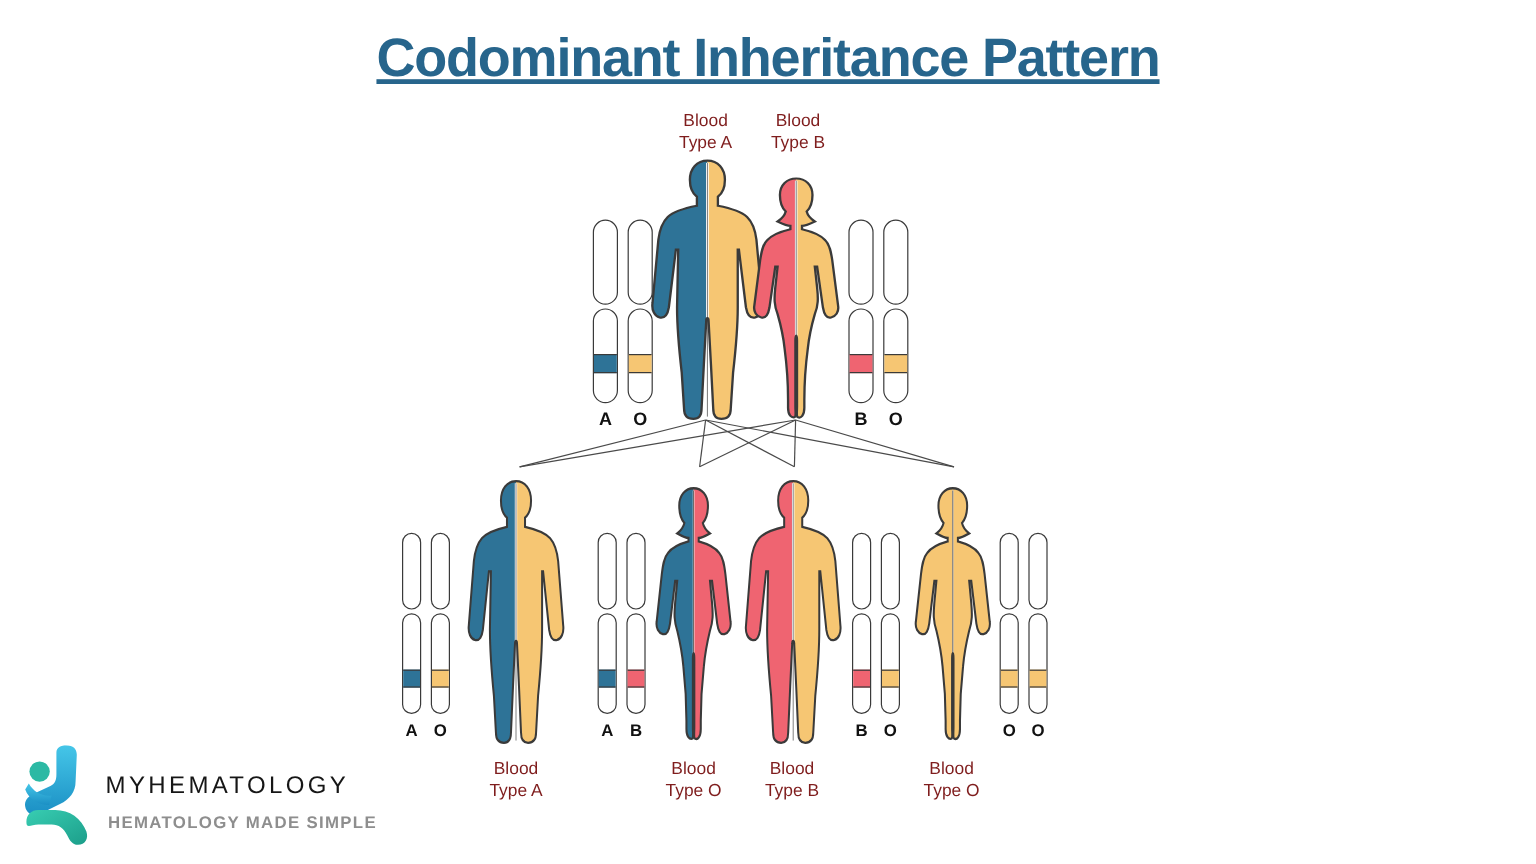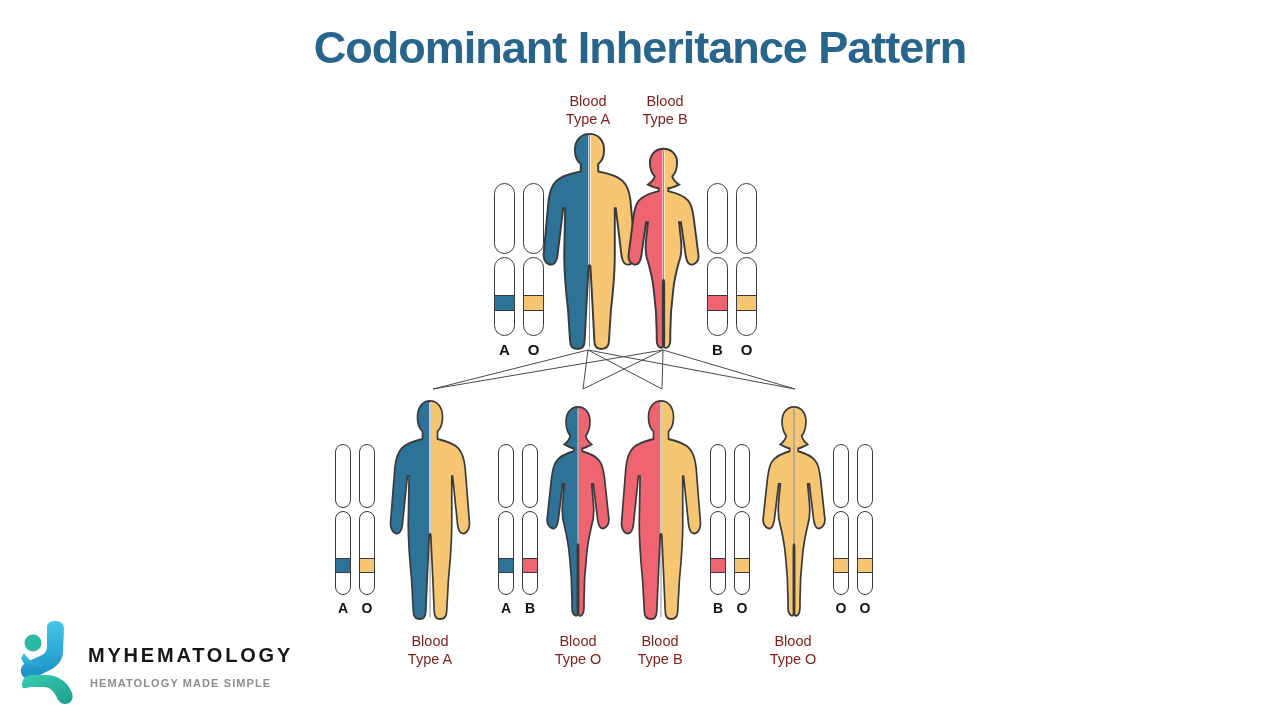--- a/index.html
+++ b/index.html
@@ -3,21 +3,21 @@
 <meta charset="utf-8">
 <style>
   html,body{margin:0;padding:0;}
   body{
     width:1280px;height:720px;position:relative;background:#ffffff;overflow:hidden;
     font-family:"Liberation Sans", sans-serif;
   }
   .abs{position:absolute;}
   #title{
     left:0;right:0;top:22px;text-align:center;
-    font-size:45px;font-weight:bold;letter-spacing:-1px;color:#27658C;
+    font-size:45px;font-weight:bold;letter-spacing:-1px;color:#27658C;text-decoration:underline;
   }
   .blood-label{
     width:100px;text-align:center;font-size:14.5px;line-height:17.5px;color:#7f1d1d;
   }
   .figure{overflow:visible;}
   #lines{left:0;top:0;pointer-events:none;}
   
   .chrom-pair{display:flex;flex-direction:column;}
   .chrom-row{display:flex;gap:8px;}
   .letter-row{display:flex;gap:8px;margin-top:5px;}
@@ -29,22 +29,22 @@
   .pair-lg .band{position:absolute;left:-2px;right:-2px;top:37px;height:16px;
     border-top:1.5px solid #3a3a3a;border-bottom:1.5px solid #3a3a3a;box-sizing:border-box;}
   .pair-lg .letter{width:21px;text-align:center;font-size:15px;font-weight:bold;color:#111;}
   .pair-sm .chrom{width:16px;}
   .pair-sm .cap-top{height:64px;border-radius:8.5px;}
   .pair-sm .cap-bot{height:84px;border-radius:8.5px;margin-top:3px;position:relative;overflow:hidden;}
   .pair-sm .band{position:absolute;left:-2px;right:-2px;top:46px;height:15px;
     border-top:1.5px solid #3a3a3a;border-bottom:1.5px solid #3a3a3a;box-sizing:border-box;}
   .pair-sm .letter{width:16px;text-align:center;font-size:14px;font-weight:bold;color:#111;}
   
-  #brand-name{left:88px;top:644px;font-size:20px;font-weight:bold;letter-spacing:2.8px;color:#161616;}
-  #brand-tagline{left:90px;top:677px;font-size:11px;font-weight:bold;letter-spacing:1.1px;color:#8e8e8e;}
+  #brand-name{left:88px;top:644px;font-size:20px;font-weight:normal;letter-spacing:2.8px;color:#161616;}
+  #brand-tagline{left:90px;top:677px;font-size:14px;font-weight:bold;letter-spacing:1.1px;color:#8e8e8e;}
 </style>
 </head>
 <body>
 
 <svg width="0" height="0" style="position:absolute" aria-hidden="true">
   <defs>
     <path id="male-body" d="M55,2 C46,2 40,9 40,19 C40,26 42,31 46,34 L46,42 C36,44 26,47 21,52 C16,57 14,64 13,72 L8,128 C7,135 10,140 14,141 C19,142 21,138 22,132 L28,81 L30,81 L29,132 C29,152 31,172 33,190 L35,222 C35,229 39,231 43,231 C47,231 50,229 50,222 L52,182 L54,144 C54,141 56,141 56,144 L58,182 L60,222 C60,229 63,231 67,231 C71,231 75,229 75,222 L77,190 C79,172 81,152 81,132 L81,81 L82,81 L88,132 C89,138 91,142 96,141 C100,140 103,135 102,128 L97,72 C96,64 94,57 89,52 C84,47 74,44 64,42 L64,34 C68,31 70,26 70,19 C70,9 64,2 55,2 Z"></path>
     <path id="female-body" d="M48,3 C40,3 34,9 34,18 C34,25 36,30 39,33 C38,37 35,40 32,42 C36,44 41,46 43,46 L43,49 C35,51 27,54 23,59 C19,63 18,70 17,77 L12,118 C11,124 14,128 18,129 C22,130 24,126 25,120 L30,83 L32,83 L30,102 C29,112 29,118 32,126 C35,137 37,147 38,157 C40,173 41,189 41,204 L41,211 C41,218 44,220 46.5,219.5 C48,219 47.3,214 47.3,210 L47.3,150 C47.3,147 47.6,145.5 48,145.5 C48.4,145.5 48.7,147 48.7,150 L48.7,210 C48.7,214 48,219 49.5,219.5 C52,220.5 55,218 55,211 L55,204 C55,189 56,173 58,157 C59,147 61,137 64,126 C67,118 67,112 66,102 L64,83 L66,83 L71,120 C72,126 74,130 78,129 C82,128 85,124 84,118 L79,77 C78,70 77,63 73,59 C69,54 61,51 53,49 L53,46 C55,46 60,44 64,42 C61,40 58,37 57,33 C60,30 62,25 62,18 C62,9 56,3 48,3 Z"></path>
     <clipPath id="male-left">
         <rect x="0" y="0" width="55" height="232"></rect>

